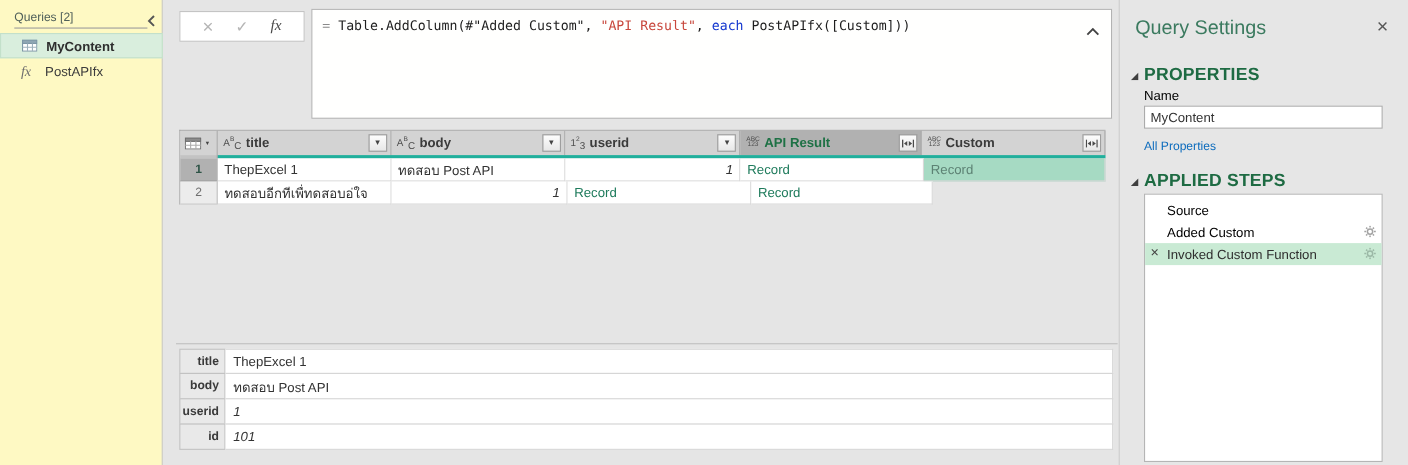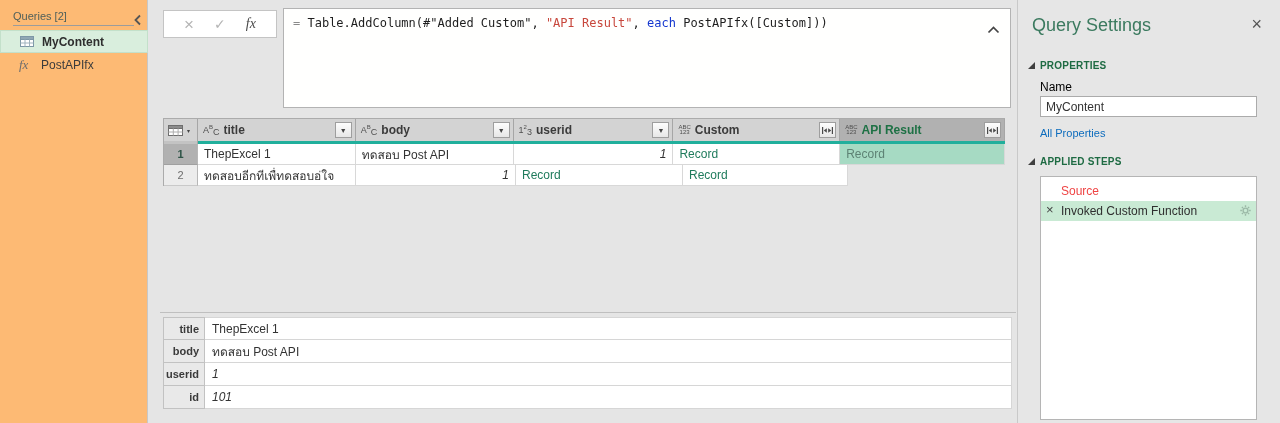--- a/index.html
+++ b/index.html
@@ -6,21 +6,21 @@
   html,body { width:1280px; height:423px; overflow:hidden; }
   body {
     position:relative;
     background:#e5e5e5;
     font-family:"Liberation Sans","DejaVu Sans",sans-serif;
     color:#333;
   }
 
   
   .sidebar { position:absolute; left:0; top:0; width:148px; height:423px;
-             background:#fdba74; border-right:1px solid #c7c7c7; }
+             background:#fef9c3; border-right:1px solid #c7c7c7; }
   .queries-header { position:absolute; left:13px; top:10px; width:121px;
                     font-size:11px; color:#50605a; padding-bottom:3px;
                     border-bottom:1px solid #9c9c9c; }
   .sidebar-collapse { position:absolute; right:4px; top:12px; width:10px; height:12px; cursor:pointer; }
   .query-list { position:absolute; left:0; top:30px; width:148px; }
   .query-item { height:23px; display:flex; align-items:center; padding-left:19px;
                 font-size:12px; color:#3c3c3c; cursor:pointer; }
   .query-item.selected { background:#d9eedd; border:1px solid #c3e0ca; font-weight:bold; color:#2e2e2e; }
   .query-item .q-icon { width:22px; display:flex; align-items:center; }
   .fx-glyph { font-family:"Liberation Serif","DejaVu Serif",serif; font-style:italic;
@@ -90,31 +90,31 @@
              display:flex; align-items:center; padding-left:7px; font-size:12px; color:#333; }
   .p-row:first-child .p-label, .p-row:first-child .p-value { margin-top:0; }
   .p-value.italic { font-style:italic; }
 
   
   .rp-divider { position:absolute; left:1017px; top:0; width:1px; height:423px; background:#c9c9c9; }
   .right-panel { position:absolute; left:1018px; top:0; width:262px; height:423px; background:#e6e6e6; }
   .rp-title { position:absolute; left:14px; top:15px; font-size:18px; color:#3b7a5f; }
   .rp-close { position:absolute; right:18px; top:15px; font-size:18px; color:#555; line-height:1; cursor:pointer; }
   .rp-section { position:absolute; left:10px; display:flex; align-items:center; gap:5px; cursor:pointer; }
-  .rp-section .sec-label { font-size:10px; font-weight:bold; color:#1e6b43; letter-spacing:.2px; }
+  .rp-section .sec-label { font-size:16px; font-weight:bold; color:#1e6b43; letter-spacing:.2px; }
   .sec-props { top:60px; } .sec-steps { top:156px; }
   .rp-name-label { position:absolute; left:22px; top:80px; font-size:12px; color:#000000; }
   .rp-name-input { position:absolute; left:22px; top:96px; width:217px; height:21px;
                    border:1px solid #ababab; background:#fff; font-size:12px; color:#333;
                    padding:0 5px; font-family:inherit; }
   .rp-link { position:absolute; left:22px; top:127px; font-size:11px; color:#0d6cbd; cursor:pointer; }
   .steps-box { position:absolute; left:22px; top:176px; width:217px; height:244px;
                background:#fff; border:1px solid #b5b5b5; padding-top:4px; }
   .step-row { position:relative; height:20px; display:flex; align-items:center;
-              padding-left:20px; font-size:12px; color:#ef4444; cursor:pointer; }
+              padding-left:20px; font-size:12px; color:#000000; cursor:pointer; }
   .step-row.selected { background:#c9ead4; color:#2f2f2f; }
   .step-del { position:absolute; left:5px; top:2px; font-size:13px; color:#444; line-height:1; cursor:pointer; }
   .step-gear { position:absolute; right:5px; top:4px; cursor:pointer; }
 </style>
 </head>
 <body>
 
 <div class="sidebar">
   <div class="queries-header">Queries [2]</div>
   <span class="sidebar-collapse">
@@ -201,42 +201,42 @@
           <span class="ti-big">1</span>
           <span class="ti-sup">2</span>
           <span class="ti-low">3</span>
         </span>
       <span class="col-label">userid</span>
       <span class="hbtn">
           <span class="dd">▼</span>
         </span>
     </div>
 
-    <div class="g-hcell w-custom">
+    <div class="g-hcell w-api sel">
       <span class="type-any">
           <span>ABC</span>
           <span>123</span>
         </span>
-      <span class="col-label">Custom</span>
+      <span class="col-label">API Result</span>
       <span class="hbtn">
         <svg width="11" height="9" viewBox="0 0 11 9">
             <rect x="0" y="1" width="1.2" height="7" fill="#4a4a4a"></rect>
             <polygon points="1.8,4.5 4.8,2.2 4.8,6.8" fill="#4a4a4a"></polygon>
             <rect x="9.8" y="1" width="1.2" height="7" fill="#4a4a4a"></rect>
             <polygon points="9.2,4.5 6.2,2.2 6.2,6.8" fill="#4a4a4a"></polygon>
           </svg>
       </span>
     </div>
 
-    <div class="g-hcell w-api sel">
+    <div class="g-hcell w-custom">
       <span class="type-any">
           <span>ABC</span>
           <span>123</span>
         </span>
-      <span class="col-label">API Result</span>
+      <span class="col-label">Custom</span>
       <span class="hbtn">
         <svg width="11" height="9" viewBox="0 0 11 9">
             <rect x="0" y="1" width="1.2" height="7" fill="#4a4a4a"></rect>
             <polygon points="1.8,4.5 4.8,2.2 4.8,6.8" fill="#4a4a4a"></polygon>
             <rect x="9.8" y="1" width="1.2" height="7" fill="#4a4a4a"></rect>
             <polygon points="9.2,4.5 6.2,2.2 6.2,6.8" fill="#4a4a4a"></polygon>
           </svg>
       </span>
     </div>
   </div>
@@ -302,20 +302,31 @@
   <div class="rp-section sec-steps">
     <svg width="7" height="7" viewBox="0 0 7 7">
         <polygon points="0,7 7,7 7,0" fill="#3f3f3f"></polygon>
       </svg>
     <span class="sec-label">APPLIED STEPS</span>
   </div>
 
   <div class="steps-box">
     <div class="step-row">
       <span>Source</span>
+    </div>
+    <div class="step-row">
+      <span>Added Custom</span>
+      <span class="step-gear">
+        <svg width="11" height="11" viewBox="0 0 11 11">
+            <g stroke="#a3a3a3" stroke-width="1.4" fill="none">
+              <circle cx="5.5" cy="5.5" r="2.4"></circle>
+              <path d="M5.5 0.3 V1.9 M5.5 9.1 V10.7 M0.3 5.5 H1.9 M9.1 5.5 H10.7 M1.9 1.9 L3 3 M8 8 L9.1 9.1 M9.1 1.9 L8 3 M3 8 L1.9 9.1"></path>
+            </g>
+          </svg>
+      </span>
     </div>
     <div class="step-row selected">
       <span class="step-del">×</span>
       <span>Invoked Custom Function</span>
       <span class="step-gear">
         <svg width="11" height="11" viewBox="0 0 11 11">
             <g stroke="#9bb8a6" stroke-width="1.4" fill="none">
               <circle cx="5.5" cy="5.5" r="2.4"></circle>
               <path d="M5.5 0.3 V1.9 M5.5 9.1 V10.7 M0.3 5.5 H1.9 M9.1 5.5 H10.7 M1.9 1.9 L3 3 M8 8 L9.1 9.1 M9.1 1.9 L8 3 M3 8 L1.9 9.1"></path>
             </g>

